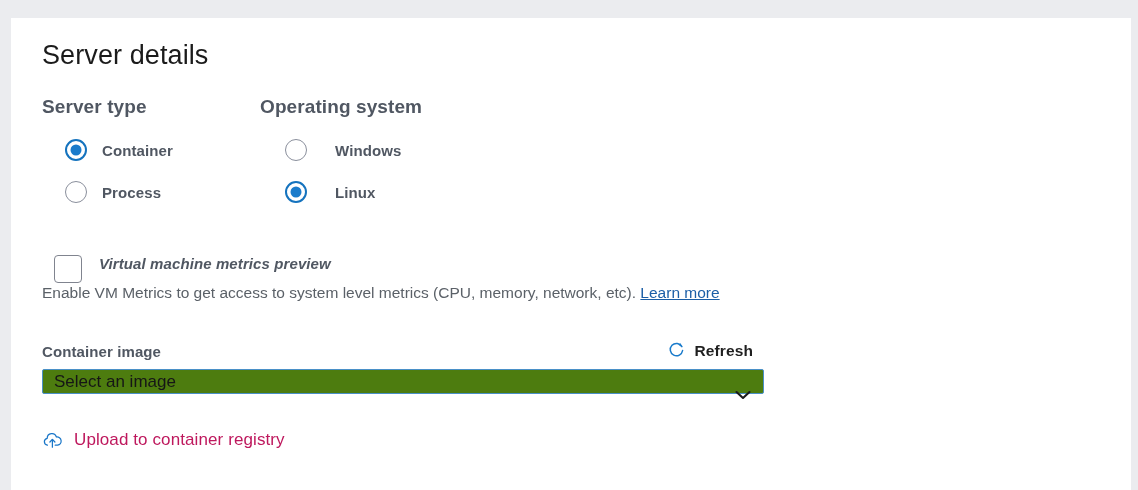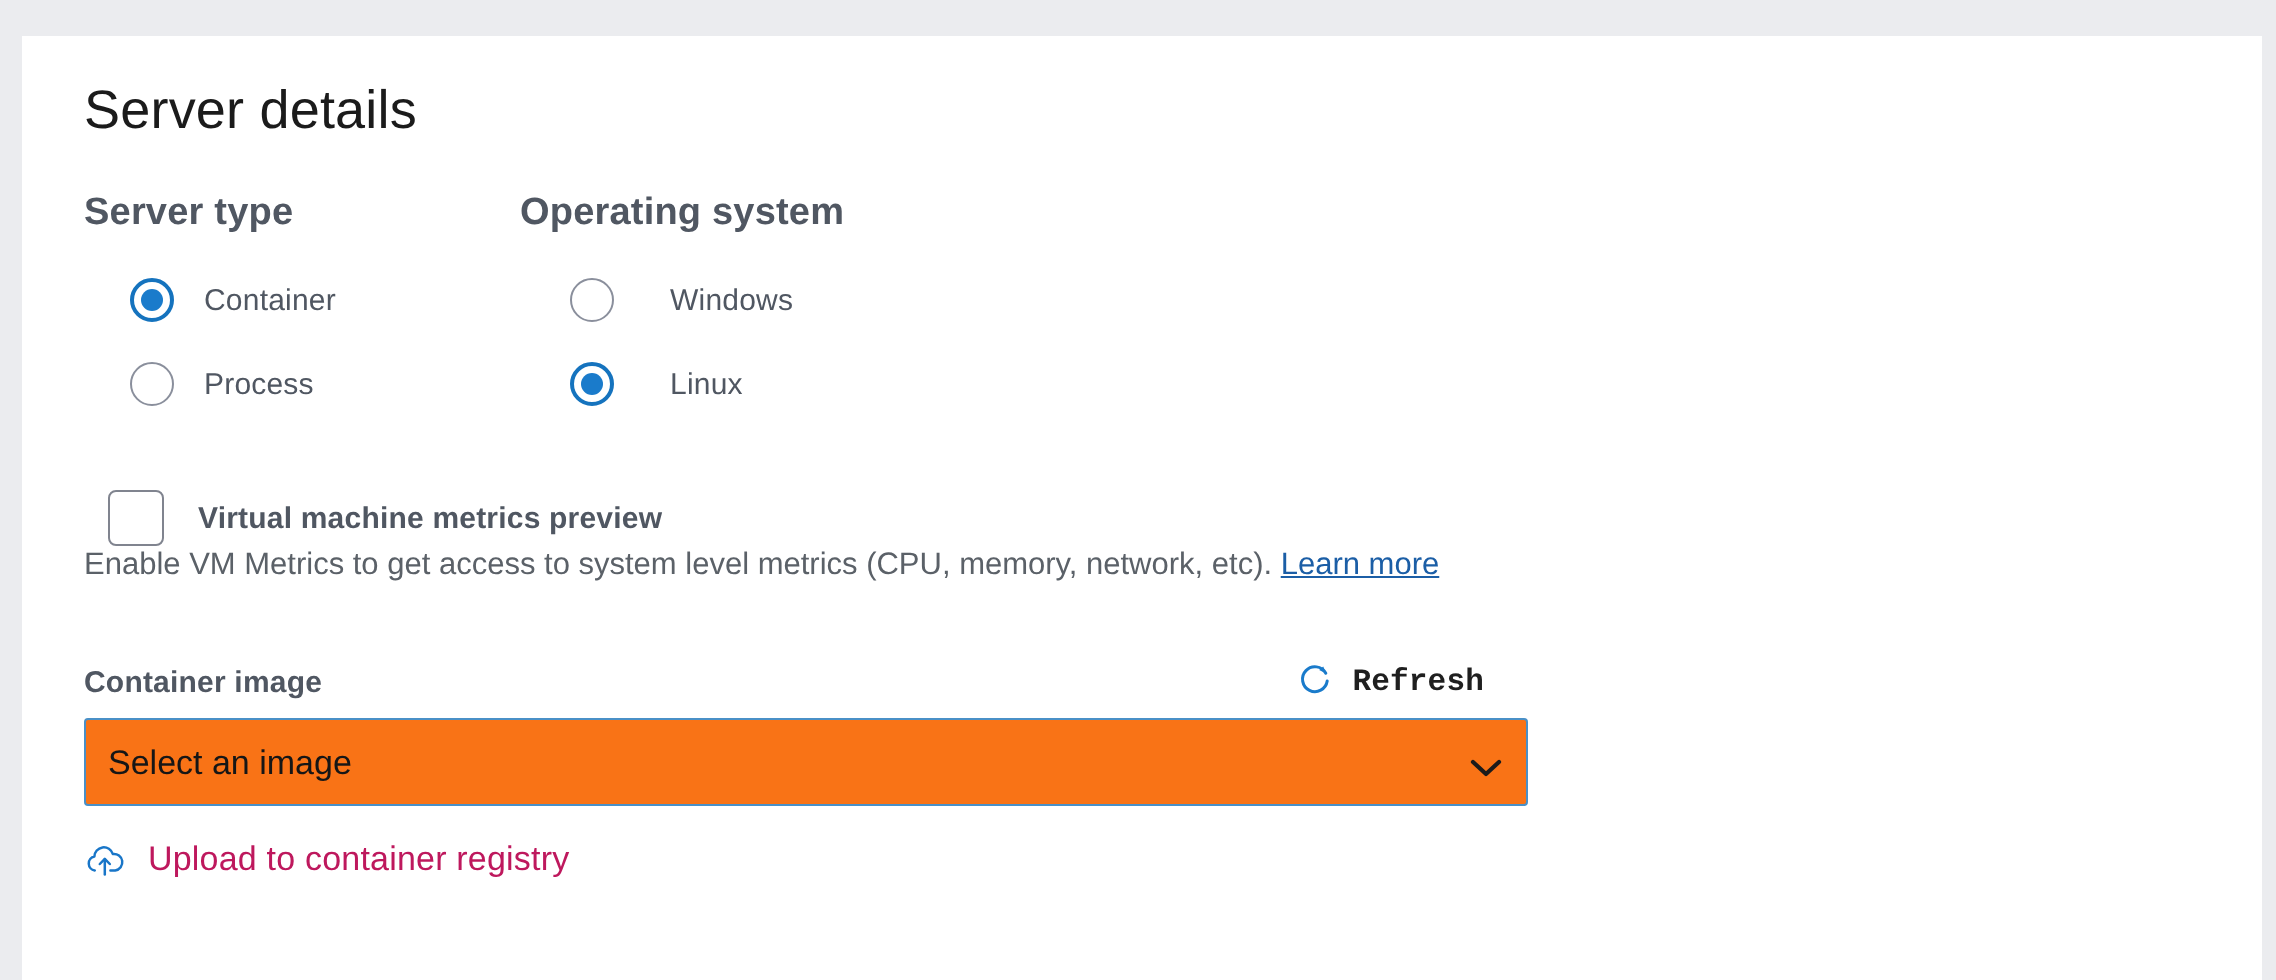--- a/index.html
+++ b/index.html
@@ -104,33 +104,33 @@
     transform: translate(-50%, -50%);
     width: 11px;
     height: 11px;
     border-radius: 50%;
     background: #1A7BCB;
   }
 
   .radio-label {
     margin-left: 15px;
     font-size: 15px;
-    font-weight: normal;
+    font-weight: bold;
     color: #505762;
     letter-spacing: 0.1px;
     white-space: nowrap;
   }
 
   
   .checkbox-row {
     display: flex;
-    align-items: center;
-    margin-top: 38px;
+    margin-top: 48px;
     padding-left: 12px;
     cursor: pointer;
+    font-style: italic;
   }
   .checkbox-mark {
     width: 28px;
     height: 28px;
     border: 1.4px solid #80848F;
     border-radius: 4px;
     background: #FFFFFF;
     box-sizing: border-box;
     flex: 0 0 auto;
   }
@@ -167,26 +167,26 @@
   .image-label {
     font-size: 15px;
     font-weight: bold;
     color: #505762;
     letter-spacing: 0.1px;
   }
   .refresh-btn {
     display: flex;
     align-items: center;
     margin-left: auto;
-    margin-right: 22px;
+    margin-right: 11px;
     cursor: pointer;
     background: none;
     border: 0;
     padding: 0;
-    font-family: Liberation Mono, monospace;
+    font-family: Liberation Sans, sans-serif;
     justify-content: flex-end;
   }
   .refresh-icon {
     width: 19px;
     height: 19px;
     flex: 0 0 auto;
     display: block;
   }
   .refresh-text {
     margin-left: 9px;
@@ -197,25 +197,25 @@
   }
 
   .select-wrap {
     position: relative;
     width: 722px;
     height: 43px;
     margin-top: 9px;
   }
   .select-box {
     width: 722px;
-    height: 44px;
+    height: 25px;
     box-sizing: border-box;
     border: 1.4px solid #4A90C7;
     border-radius: 2px;
-    background: #f97316;
+    background: #4d7c0f;
     font-family: "Liberation Sans", sans-serif;
     font-size: 17px;
     color: #161616;
     padding: 0 34px 0 11px;
     line-height: 41px;
     cursor: pointer;
     display: flex;
     align-items: center;
   }
   .select-chevron {

